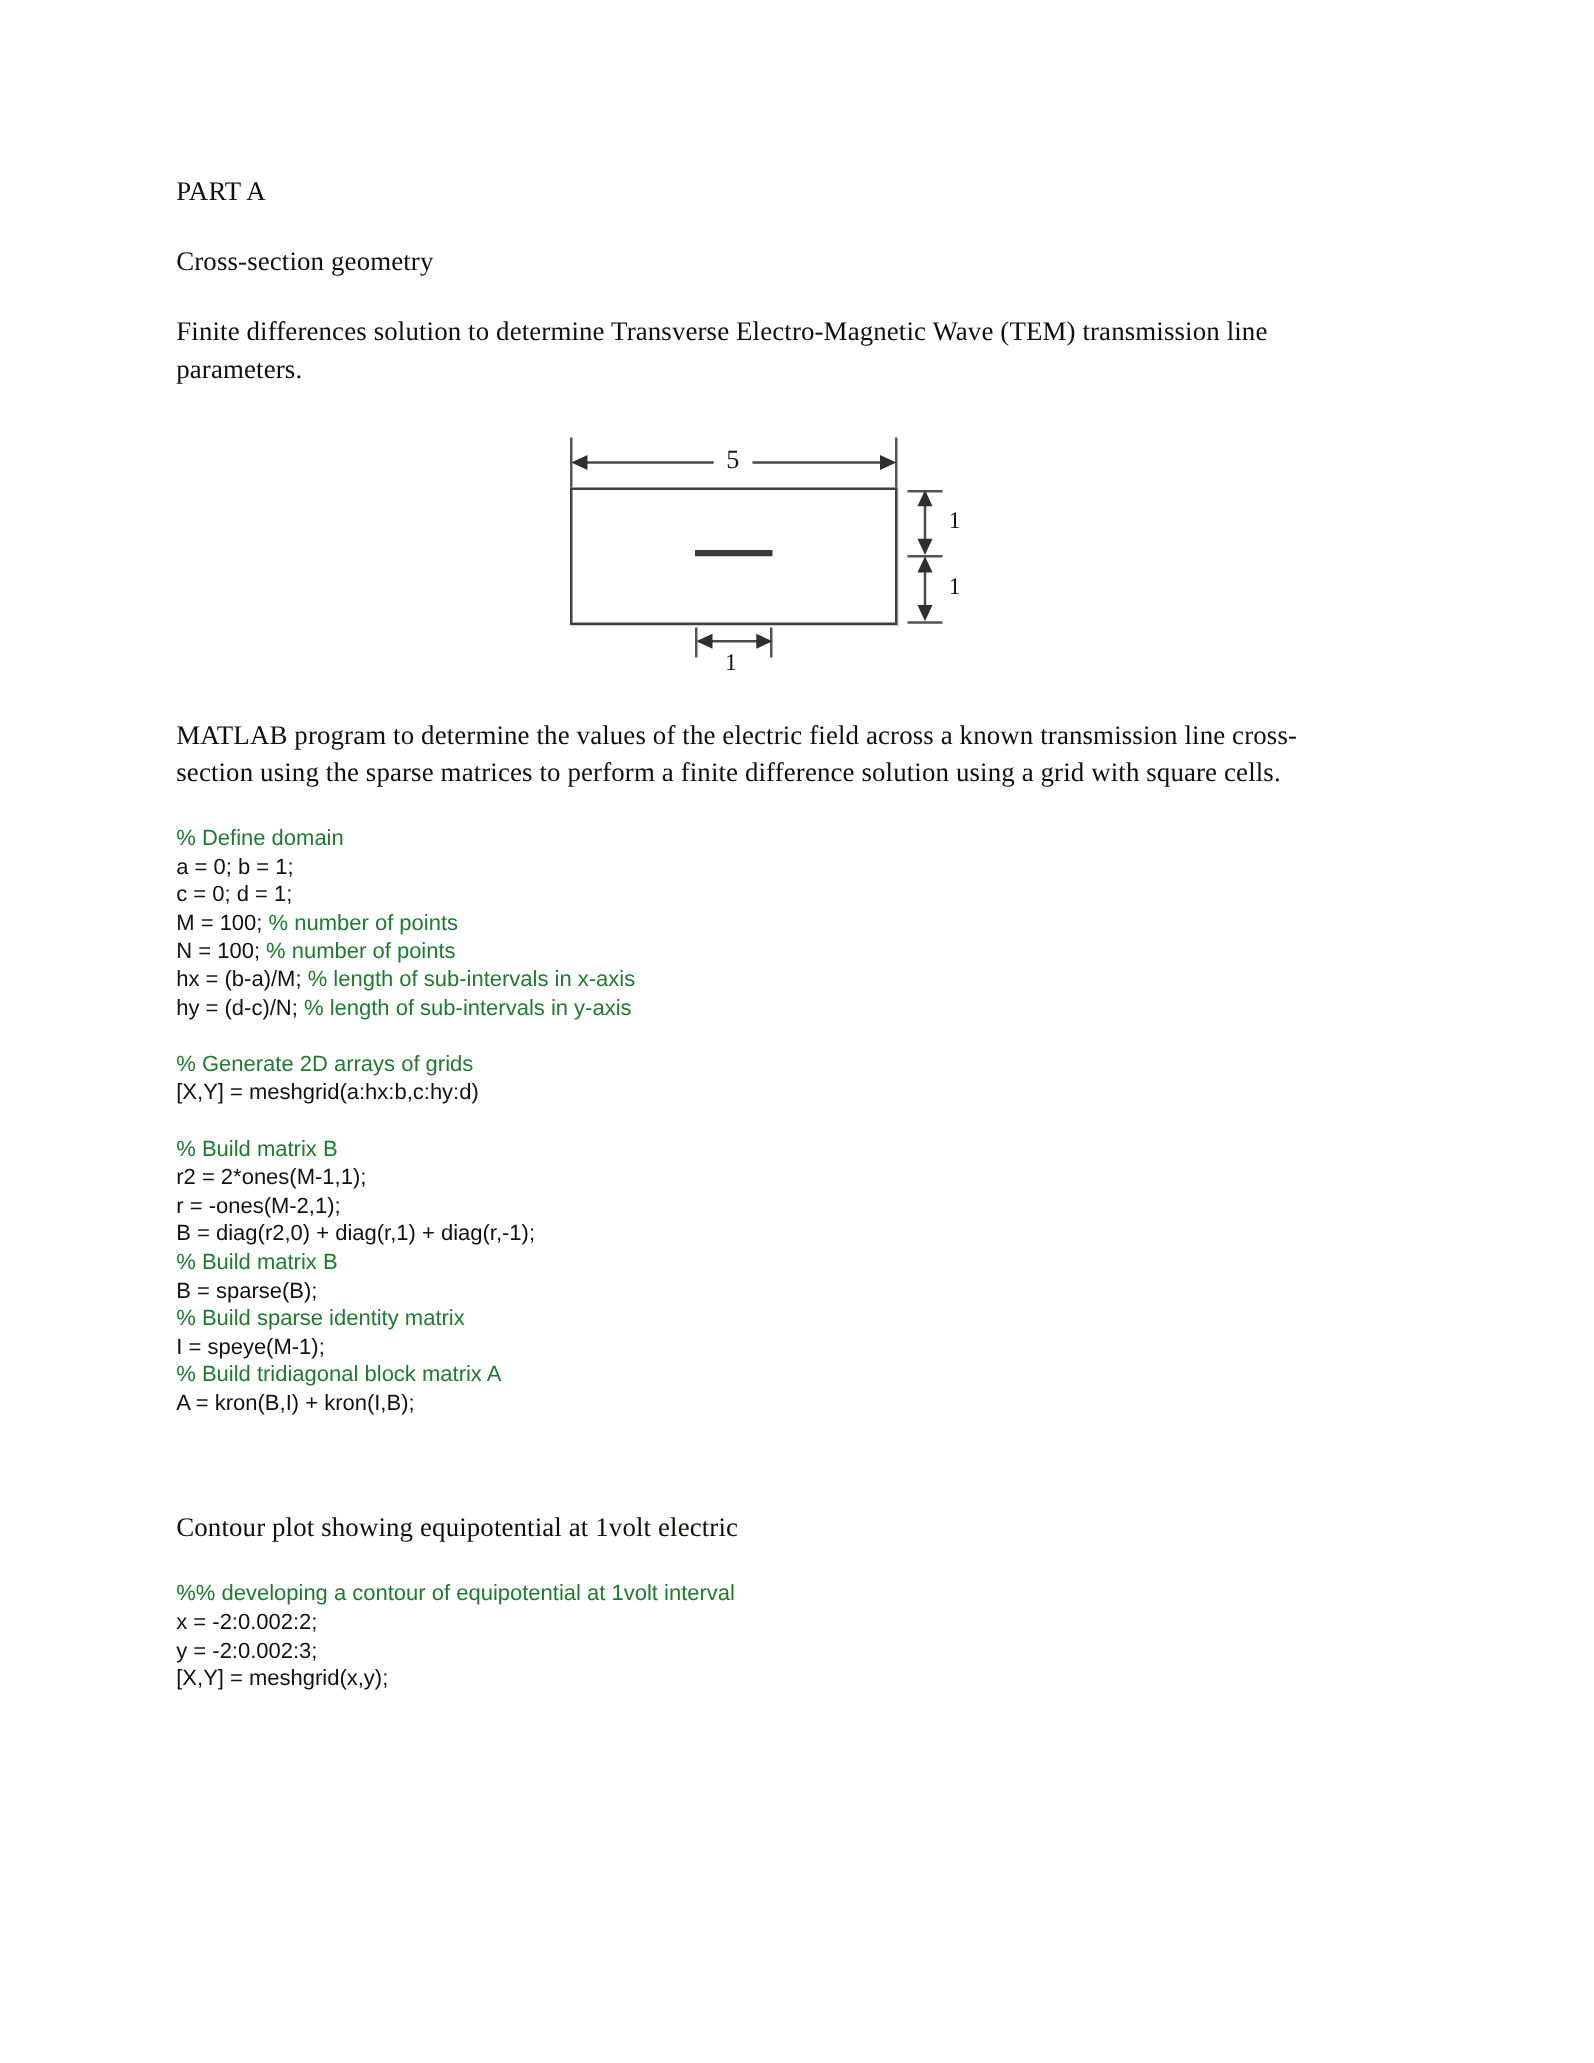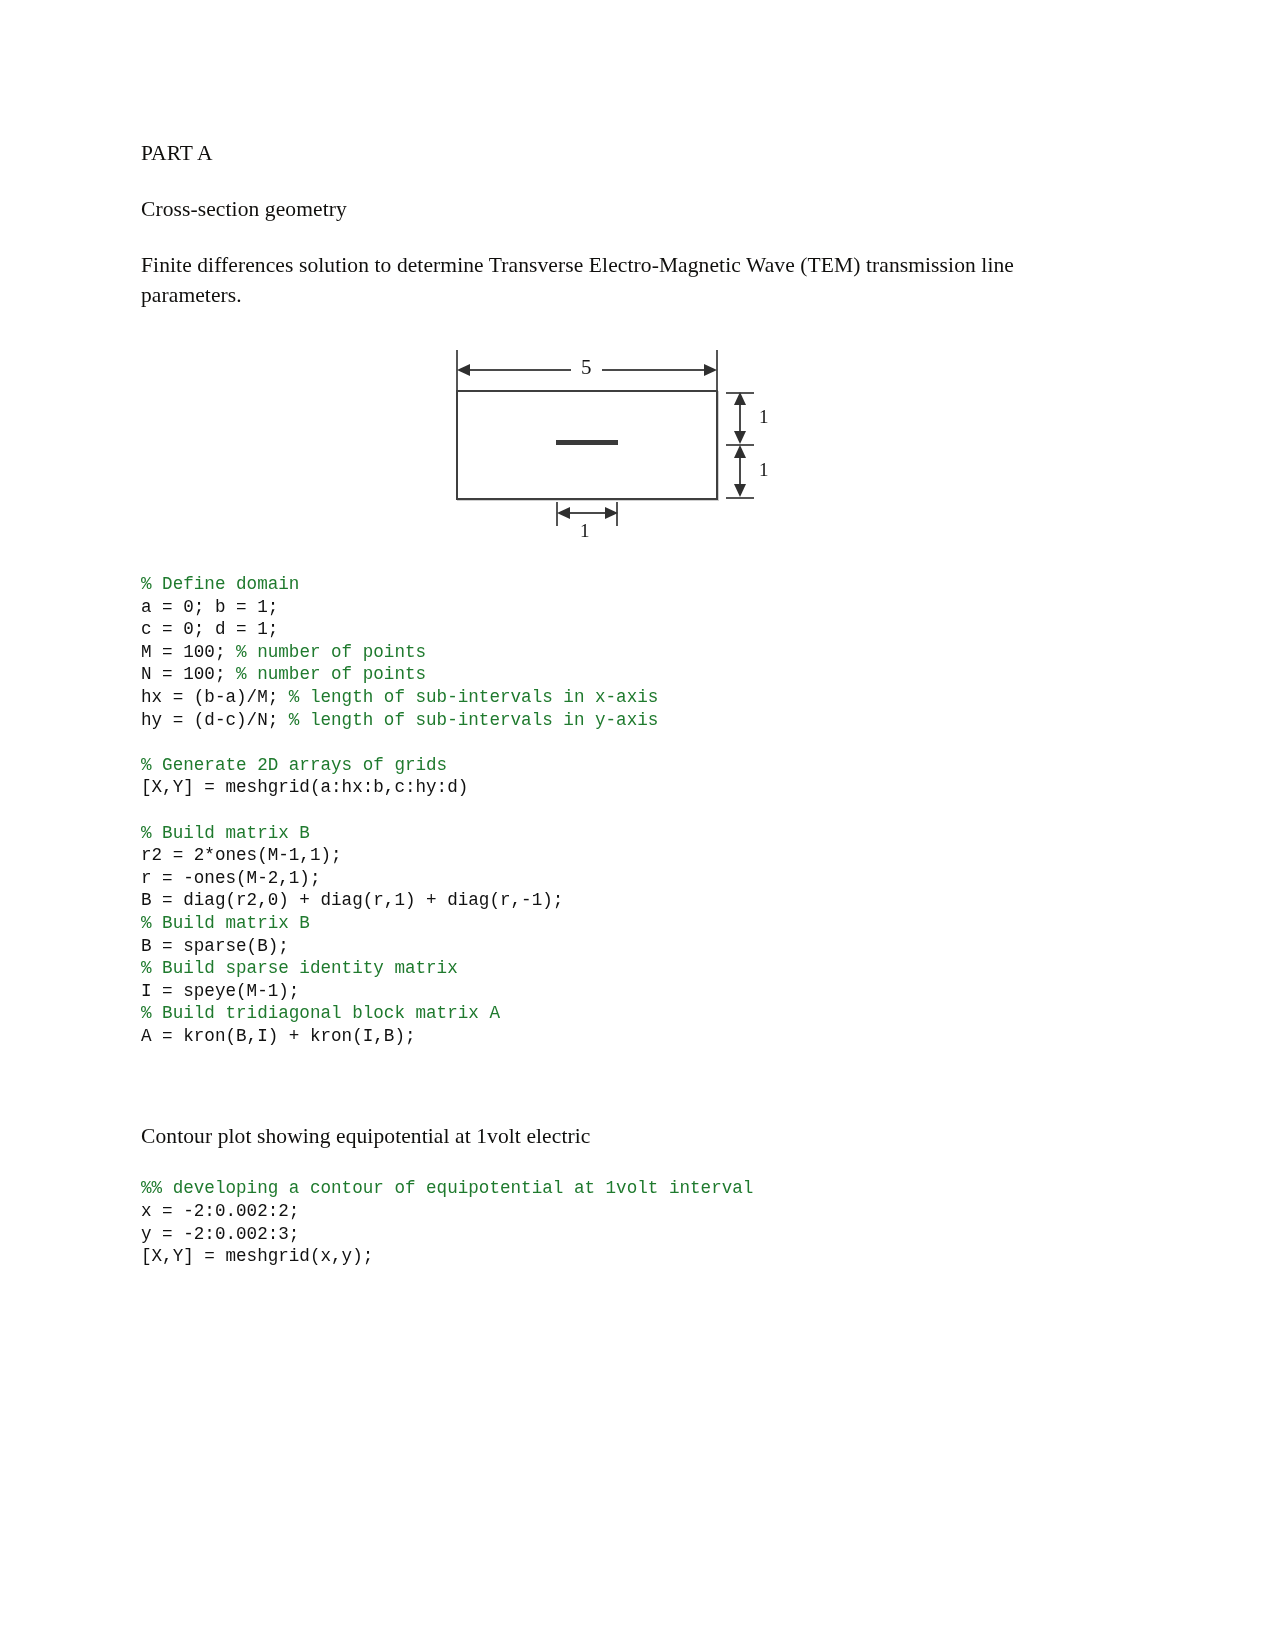--- a/index.html
+++ b/index.html
@@ -110,21 +110,21 @@
   .dim-label {
     position: absolute;
     font-family: "Liberation Serif", serif;
     font-size: 19px;
     color: #151515;
   }
   .dim-label.big { font-size: 21px; }
 
   
   pre.code {
-    font-family: Liberation Mono, monospace;
+    font-family: Liberation Sans, sans-serif;
     font-size: 17.6px;
     line-height: 22.6px;
     margin: 0;
     white-space: pre;
     color: #111111;
     letter-spacing: 0px;
   }
   .cm { color: #1f7a2e; }
   .spacer-lg { height: 74px; }
 </style>
@@ -172,20 +172,21 @@
 
         <div class="tick-v" style="left:103px; top:166px; height:24px;"></div>
         <div class="tick-v" style="left:163px; top:166px; height:24px;"></div>
         <div class="dim-line-h" style="left:108px; top:176px; width:52px;"></div>
         <div class="arrow-l" style="left:104px; top:171px;"></div>
         <div class="arrow-r" style="left:152px; top:171px;"></div>
         <div class="dim-label" style="left:127px; top:184px;">1</div>
       </div>
     </div>
 
+    <p class="para wide">MATLAB program to determine the values of the electric field across a known transmission line cross-section using the sparse matrices to perform a finite difference solution using a grid with square cells.</p>
 
     <pre class="code"><span class="cm">% Define domain</span>
 a = 0; b = 1;
 c = 0; d = 1;
 M = 100; <span class="cm">% number of points</span>
 N = 100; <span class="cm">% number of points</span>
 hx = (b-a)/M; <span class="cm">% length of sub-intervals in x-axis</span>
 hy = (d-c)/N; <span class="cm">% length of sub-intervals in y-axis</span>
 
 <span class="cm">% Generate 2D arrays of grids</span>

